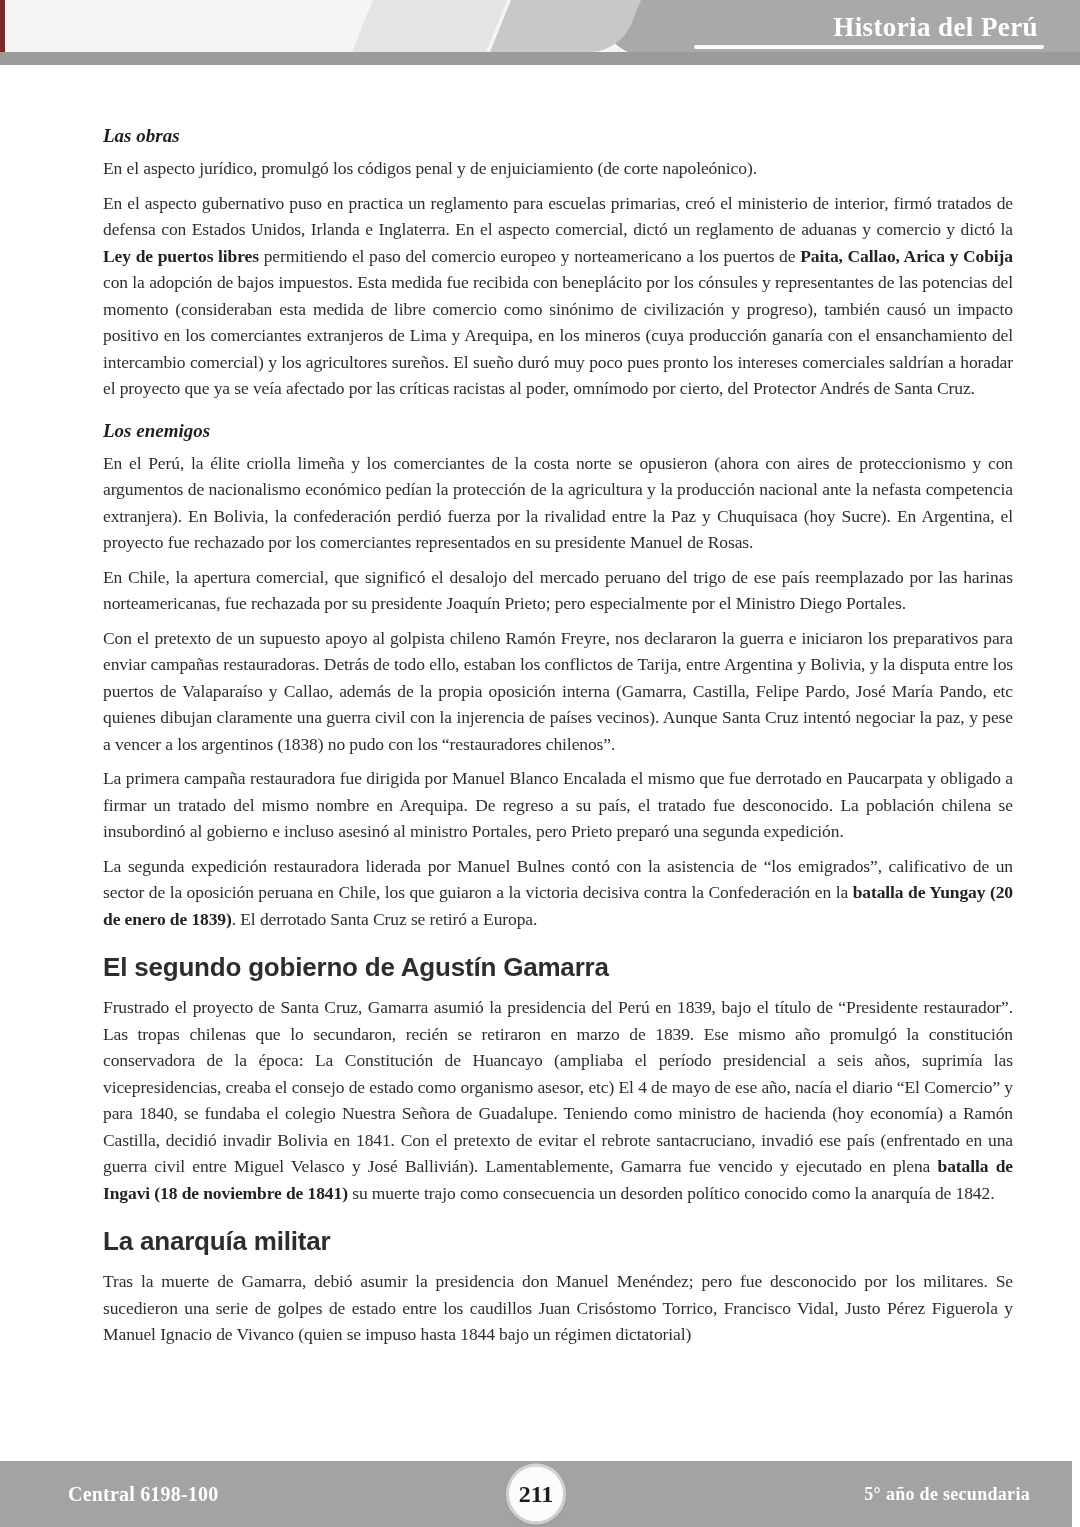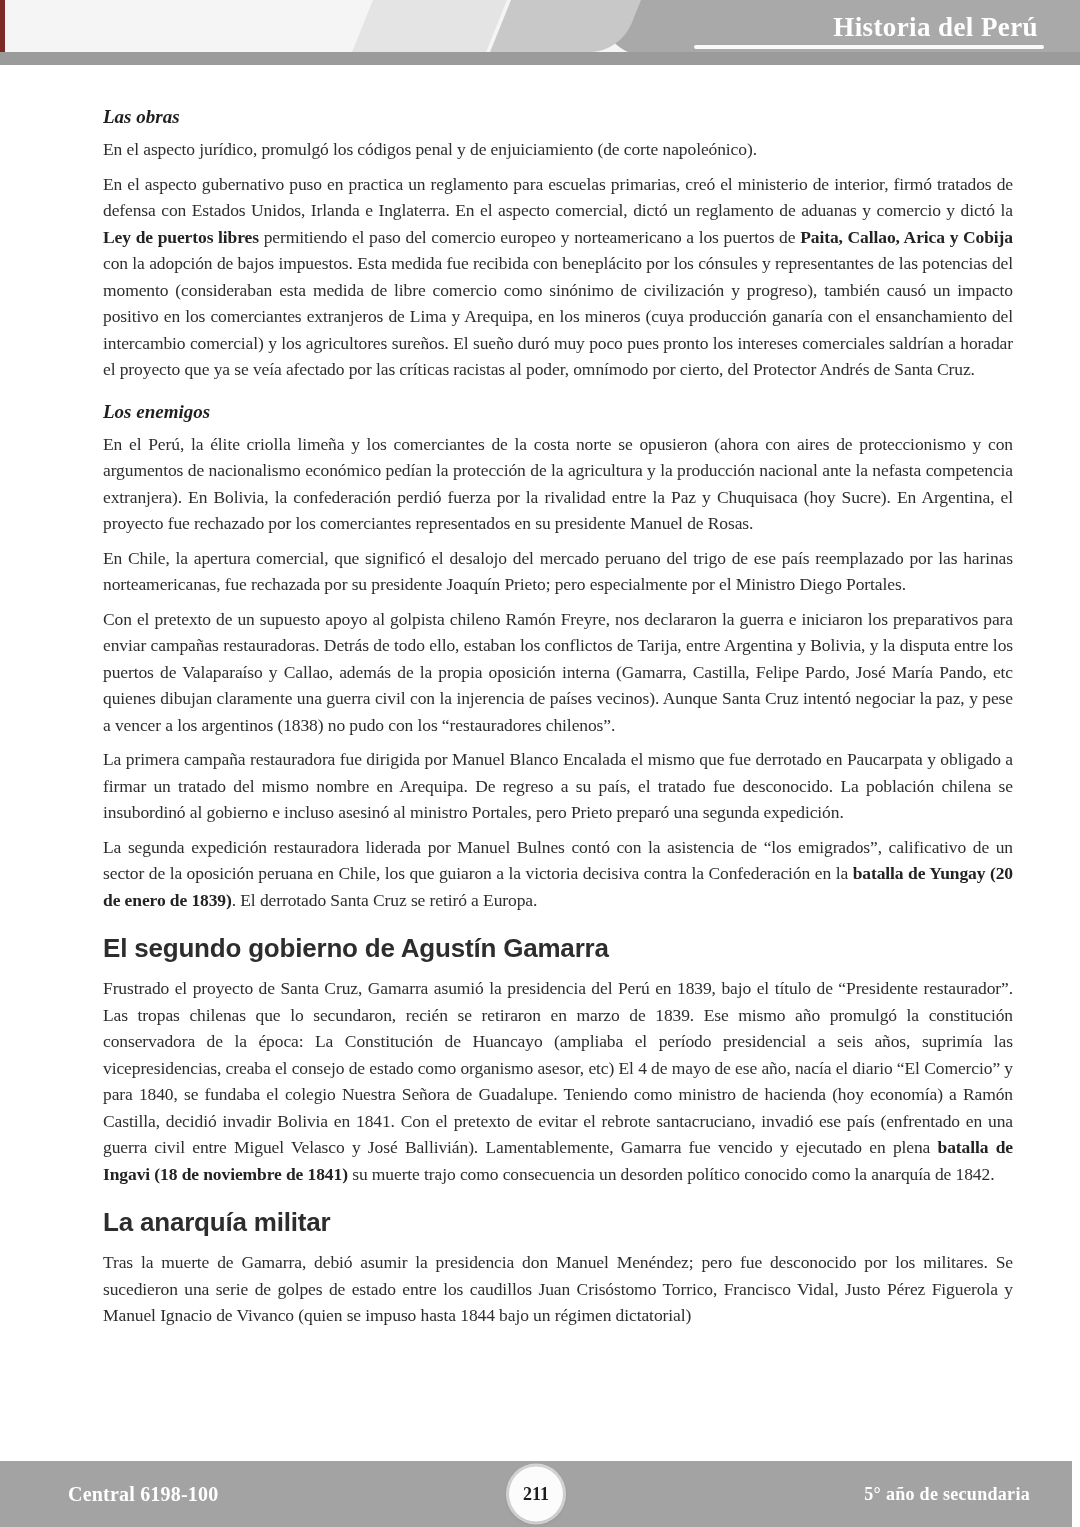--- a/index.html
+++ b/index.html
@@ -23,21 +23,21 @@
     position:absolute;top:12px;right:42px;
     color:#ffffff;font-weight:bold;font-size:27px;letter-spacing:.4px;
     font-family:"Liberation Serif", serif;
   }
   .hdr-underline{position:absolute;top:45px;right:36px;width:350px;height:4px;background:#fafafa;border-radius:2px;}
   .hdr-bar{position:absolute;left:0;bottom:0;width:100%;height:13px;background:#9b9b9b;}
 
   
   .content{
     position:absolute;top:65px;bottom:66px;left:103px;right:67px;
-    padding-top:23px;overflow:hidden;
+    padding-top:42px;overflow:hidden;
     color:#2e2e2e;
   }
   .content p{
     margin:8px 0 8px 0;
     font-size:17.5px;line-height:26.5px;
     text-align:justify;letter-spacing:-0.1px;
   }
   .content p b{font-weight:bold;color:#232323;}
   .content h3{
     margin:18px 0 7px 0;
@@ -66,21 +66,21 @@
   }
   .badge{
     position:absolute;left:50%;top:50%;transform:translate(-50%,-50%);
     width:54px;height:55px;border-radius:50%;
     background:#fcfcfc;
     box-shadow:0 0 0 3px rgba(255,255,255,.55), 0 1px 5px rgba(0,0,0,.25);
     display:flex;align-items:center;justify-content:center;
   }
   .badge span{
     font-family:"Liberation Serif", serif;
-    font-weight:bold;font-size:18px;color:#1c1c1c;
+    font-weight:bold;font-size:24px;color:#1c1c1c;
   }
 </style>
 </head>
 <body>
 
 <div class="page">
 
   <header class="hdr">
     <div class="hdr-base"></div>
     <div class="hdr-accent"></div>

